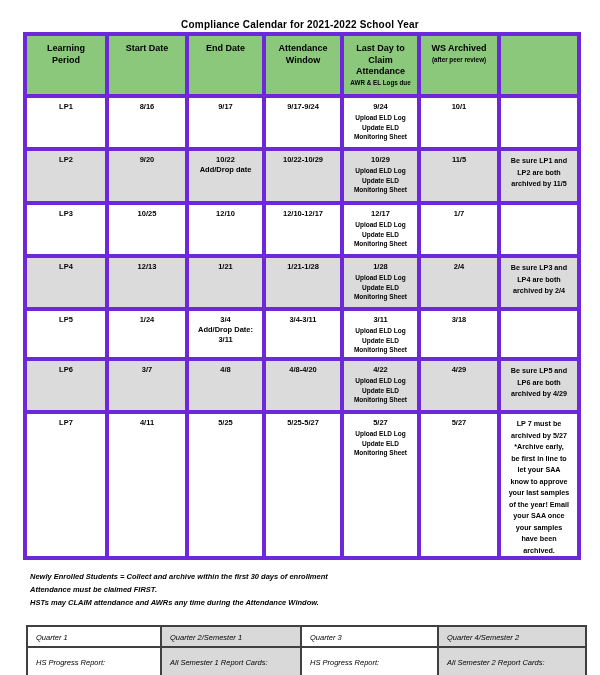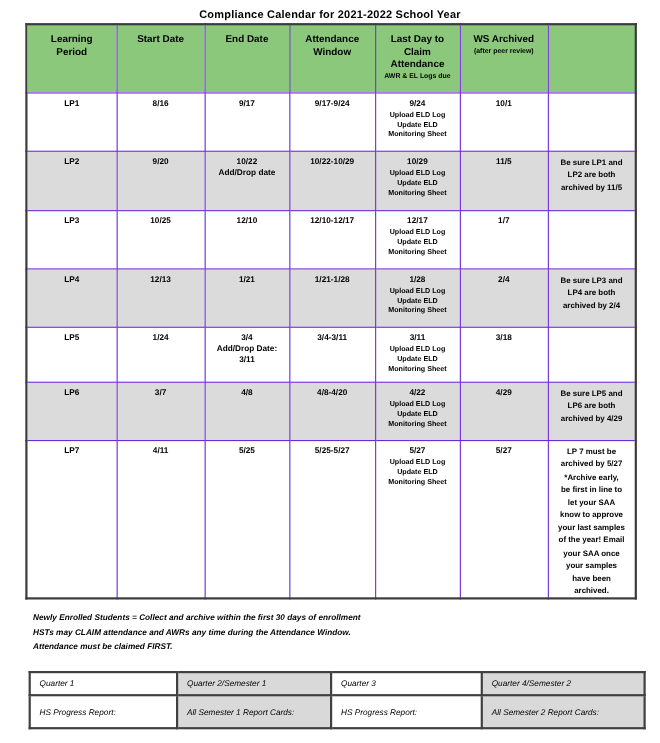--- a/index.html
+++ b/index.html
@@ -1,27 +1,27 @@
 <!DOCTYPE html>
 <html><head>
 <meta charset="utf-8">
 <style>
   html,body{margin:0;padding:0;}
   body{
     width:600px;height:675px;overflow:hidden;background:#ffffff;color:#000;
     font-family:"Liberation Sans", sans-serif;position:relative;
   }
   .page-title{
-    padding-top:8px;height:12px;text-align:center;
+    padding-top:19px;height:12px;text-align:center;
     font-size:10px;font-weight:bold;letter-spacing:.2px;
   }
   table{border-collapse:collapse;table-layout:fixed;}
   
   .main{margin:1px 0 0 23px;width:554px;border:2px solid #3c3c3c;}
-  .main th,.main td{border:1px solid #6d28d9;overflow:hidden;margin-top:36px;}
+  .main th,.main td{border:4px solid #6d28d9;overflow:hidden;margin-top:36px;}
   .main th{
     background:#8CC87C;font-size:9px;font-weight:bold;vertical-align:top;
     padding-top:7px;line-height:1.3;text-align:center;white-space:pre-line;
   }
   .main th .sub{display:block;font-size:6.3px;line-height:1.3;margin-top:1px;white-space:pre-line;}
   .main td{
     vertical-align:top;text-align:center;font-size:7.5px;font-weight:bold;
     padding:4px 1px 0 1px;white-space:pre-line;line-height:1.35;
   }
   .blk{display:block;}
@@ -168,22 +168,22 @@
 your SAA once
 your samples
 have been
 archived.</td>
   </tr>
 </tbody>
   </table>
 
 <div class="notes">
   <div class="note-line">Newly Enrolled Students = Collect and archive within the first 30 days of enrollment</div>
+  <div class="note-line">Attendance must be claimed FIRST.</div>
   <div class="note-line">HSTs may CLAIM attendance and AWRs any time during the Attendance Window.</div>
-  <div class="note-line">Attendance must be claimed FIRST.</div>
 </div>
 
 <table class="quarters">
   <colgroup>
     <col style="width:134px">
       <col style="width:140px">
       <col style="width:137px">
       <col style="width:148px">
   </colgroup>
   <tbody>

